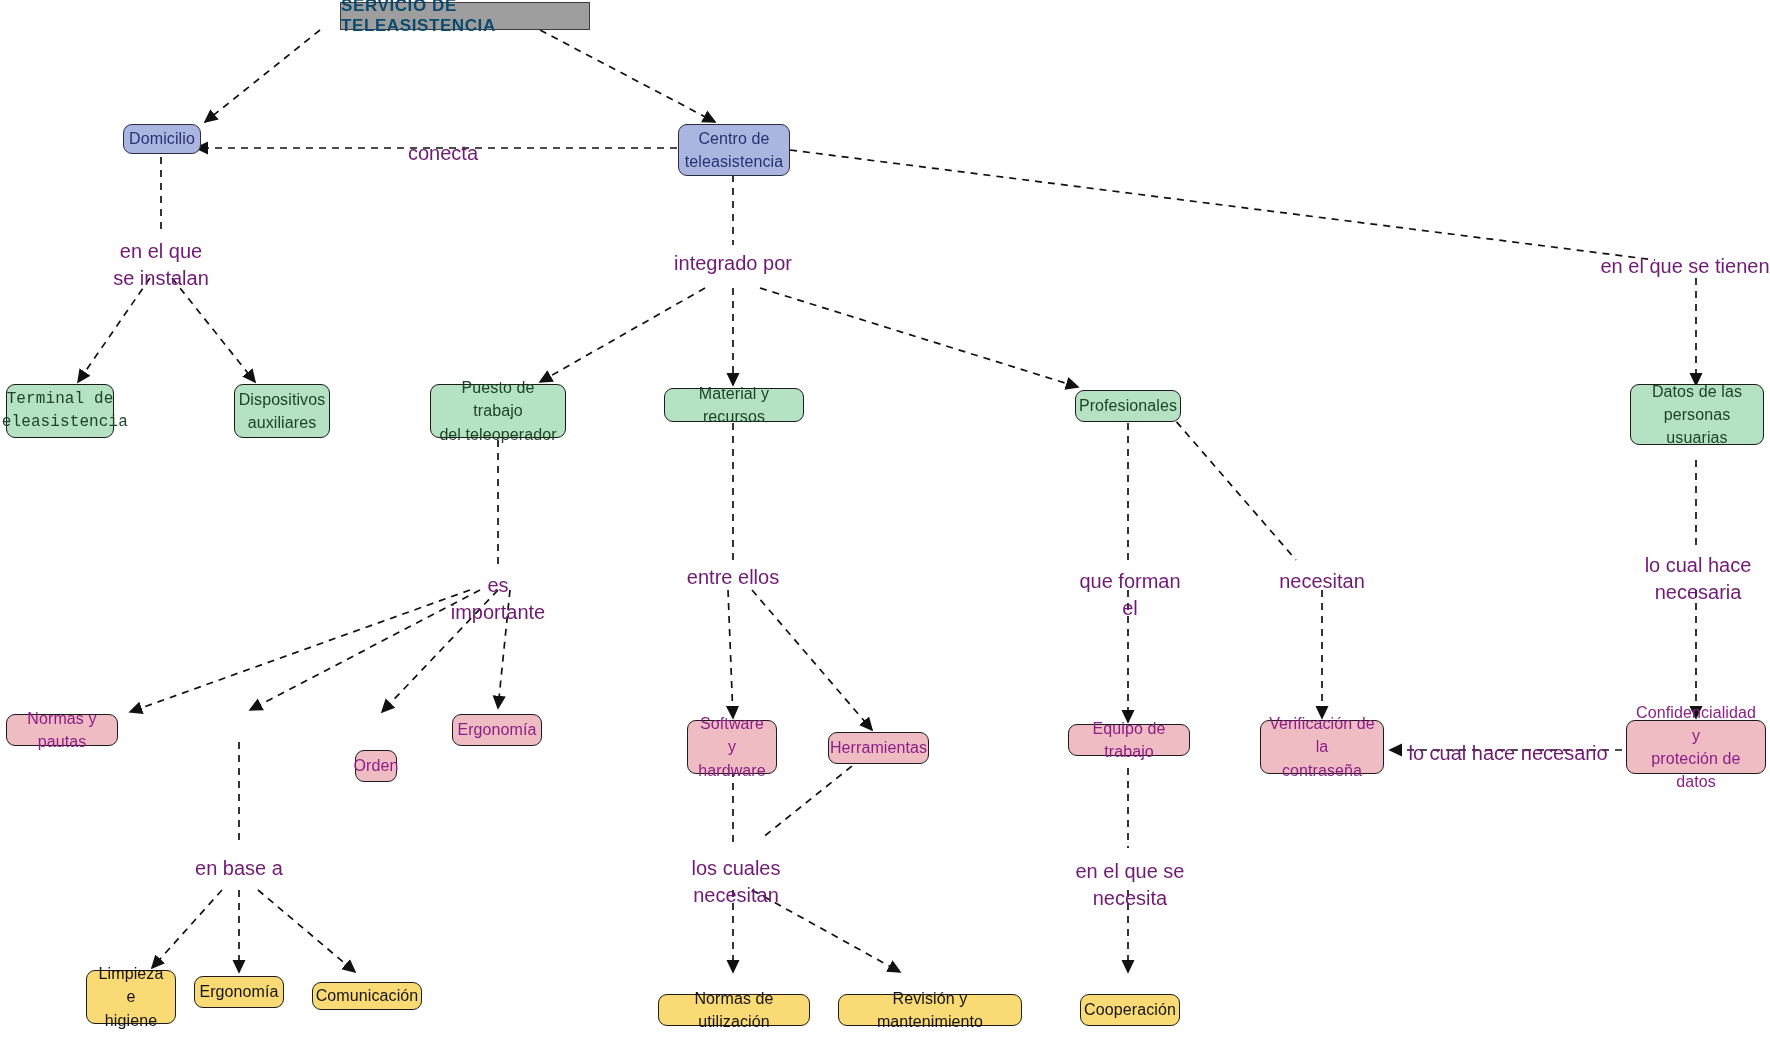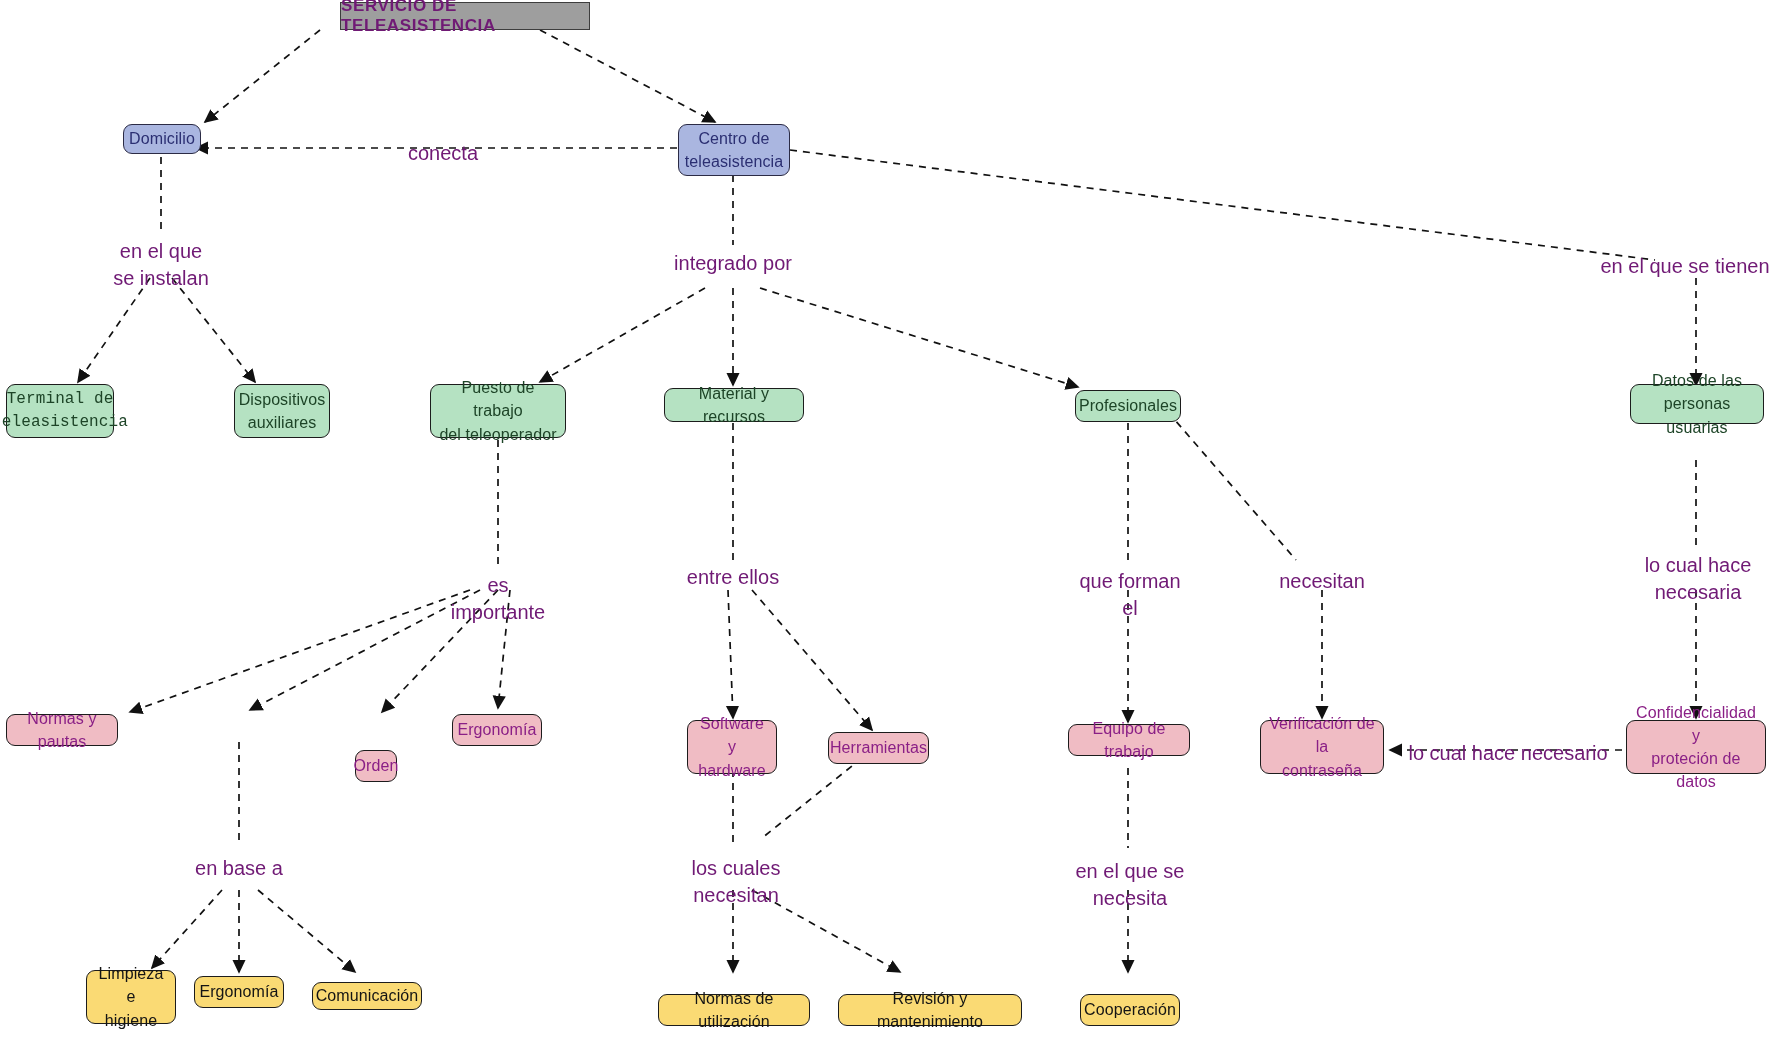--- a/index.html
+++ b/index.html
@@ -40,21 +40,21 @@
   }
   
   .title-node{
     position:absolute;
     box-sizing:border-box;
     display:flex;
     align-items:center;
     justify-content:center;
     background:#9e9e9e;
     border:1.5px solid #3d3d3d;
-    color:#701a75;
+    color:#0c4a6e;
     font-weight:bold;
     font-size:17px;
     letter-spacing:.6px;
     border-radius:0;
     z-index:4;
   }
   
   .blue{   background:#aab6e0; border-color:#2b2b45; color:#2b2f72; }
   .green{  background:#b5e2c2; border-color:#1c1c1c; color:#1d4427; }
   .pink{   background:#f0bcc4; border-color:#1c1c1c; color:#8a1f86; }
@@ -152,21 +152,21 @@
   <div class="node green" style="left:234px;top:384px;width:96px;height:54px;">Dispositivos
 auxiliares</div>
 
   <div class="node green" style="left:430px;top:384px;width:136px;height:54px;">Puesto de trabajo
 del teleoperador</div>
 
   <div class="node green" style="left:664px;top:388px;width:140px;height:34px;">Material y recursos</div>
 
   <div class="node green" style="left:1075px;top:390px;width:106px;height:32px;">Profesionales</div>
 
-  <div class="node green" style="left:1630px;top:384px;width:134px;height:40px;">Datos de las
+  <div class="node green" style="left:1630px;top:384px;width:134px;height:61px;">Datos de las
 personas usuarias</div>
 
   <div class="node pink" style="left:6px;top:714px;width:112px;height:32px;">Normas y pautas</div>
 
 
   <div class="node pink" style="left:355px;top:714px;width:42px;height:32px;margin-top:36px;">Orden</div>
 
   <div class="node pink" style="left:452px;top:714px;width:90px;height:32px;">Ergonomía</div>
 
   <div class="node pink" style="left:687px;top:720px;width:90px;height:54px;">Software y

